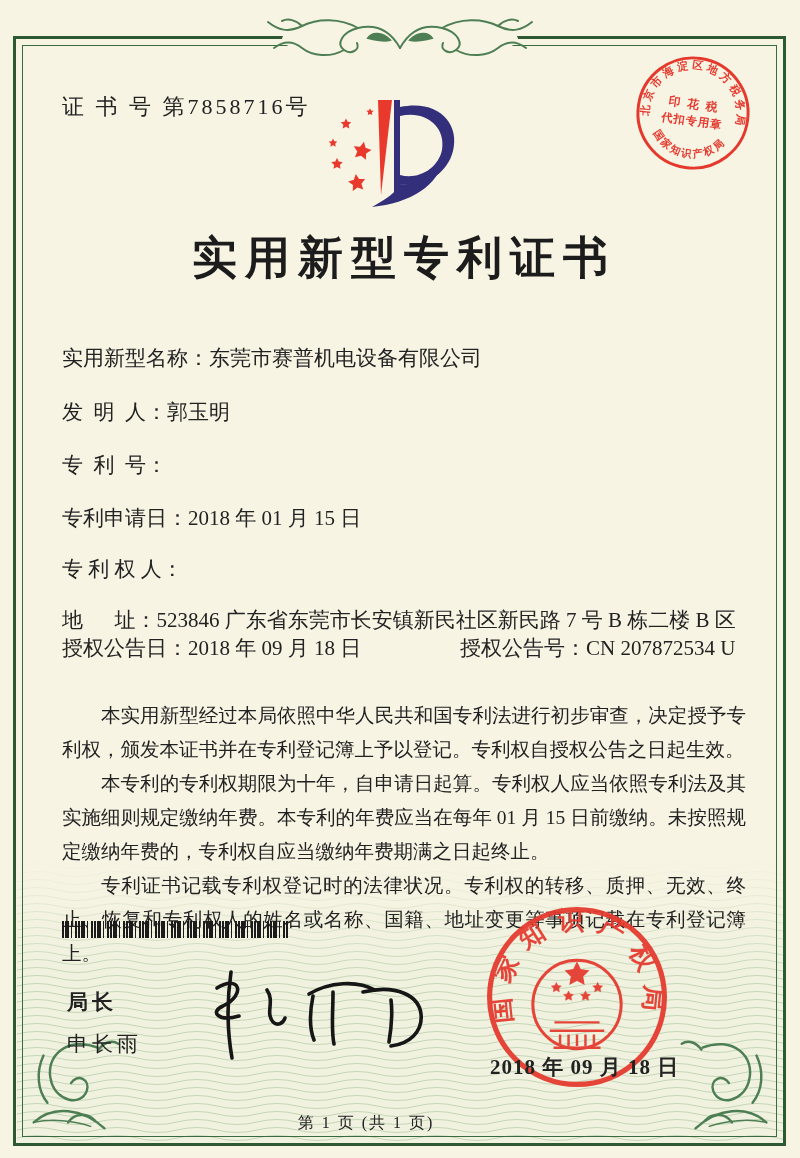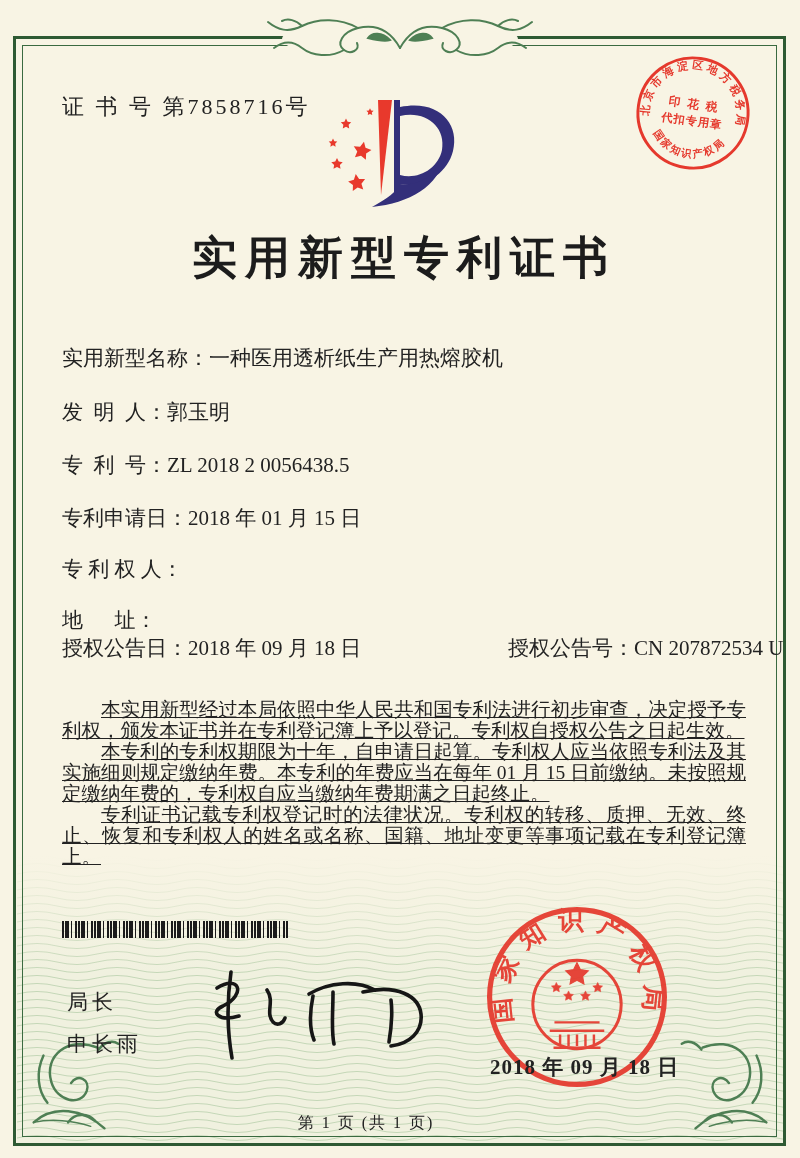--- a/index.html
+++ b/index.html
@@ -13,29 +13,29 @@
   .waves{left:17px;top:845px;width:766px;height:298px;z-index:0;}
   .wave-fade{left:17px;top:845px;width:766px;height:130px;z-index:1;
      background:linear-gradient(#f8f4e4 8%,rgba(248,244,228,0));}
   .content{z-index:5;}
   .cert-number{left:62px;top:92px;font-size:22px;letter-spacing:3px;z-index:5;}
   .title{left:4px;top:228px;width:800px;text-align:center;font-size:45px;font-weight:700;
          letter-spacing:8px;z-index:5;color:#1c1c1c;}
   .row{left:62px;width:690px;display:flex;font-size:21px;line-height:27px;z-index:5;}
   .lbl{white-space:pre;flex:none;font-family:Liberation Serif, serif;}
   .val{flex:1;}
-  .grant-pair2{position:absolute;left:398px;top:0;display:flex;white-space:nowrap;margin-left:48px;}
-  .paras{left:62px;top:699px;width:684px;font-size:19.5px;line-height:21px;
-         text-align:justify;z-index:5;text-decoration:underline;}
+  .grant-pair2{position:absolute;left:398px;top:0;display:flex;white-space:nowrap;}
+  .paras{left:62px;top:699px;width:684px;font-size:19.5px;line-height:34px;
+         text-align:justify;z-index:5;}
   .paras p{margin:0;text-indent:2em;}
   .barcode{left:62px;top:921px;width:226px;height:17px;z-index:5;
      background:repeating-linear-gradient(90deg,
        #1b1b1b 0 2px,transparent 2px 3px,#1b1b1b 3px 7px,transparent 7px 9px,
        #1b1b1b 9px 10px,transparent 10px 13px,#1b1b1b 13px 15px,transparent 15px 16px);}
-  .officer-title{left:67px;top:988px;font-size:21px;letter-spacing:4px;z-index:5;}
+  .officer-title{left:67px;top:988px;font-size:21px;letter-spacing:4px;z-index:5;font-weight:bold;}
   .officer-name{left:67px;top:1022px;font-size:21px;letter-spacing:4px;z-index:5;margin-top:8px;}
   .seal-date{left:490px;top:1053px;font-size:21px;font-weight:600;z-index:6;letter-spacing:1px;}
   .footer{left:0;top:1113px;width:732px;text-align:center;font-size:16px;z-index:5;letter-spacing:2px;}
   .tax-stamp{left:634px;top:54px;width:118px;height:118px;z-index:6;transform:rotate(8deg);}
   .logo{left:300px;top:95px;width:200px;height:140px;z-index:5;}
   .signature{left:205px;top:960px;width:230px;height:105px;z-index:6;}
   .main-seal{left:483px;top:903px;width:188px;height:188px;z-index:5;opacity:.93;}
   .orn-top{left:258px;top:8px;width:284px;height:62px;z-index:3;}
   .orn-bl{left:14px;top:1028px;width:118px;height:118px;z-index:3;}
   .orn-br{left:668px;top:1028px;width:118px;height:118px;z-index:3;transform:scaleX(-1);}
@@ -162,39 +162,39 @@
     <polygon points="94,5 100,5 100,96 94,98"></polygon>
     <path d="M100,12 C138,4 160,28 153,56 C147,80 122,94 100,89 L100,80 C118,85 138,74 142,55 C146,32 126,15 100,21 Z"></path>
     <path d="M146,60 C138,92 110,108 72,112 C88,103 96,97 100,89 C120,92 138,78 146,60 Z"></path>
   </g>
 </svg>
 
 <div class="abs title">实用新型专利证书</div>
 
 <div class="abs row" style="top:345px">
   <span class="lbl">实用新型名称：</span>
-  <span class="val">一种医用透析纸生产用热熔胶机</span>
+  <span class="val">东莞市赛普机电设备有限公司</span>
 </div>
 <div class="abs row" style="top:399px">
   <span class="lbl">发  明  人：</span>
   <span class="val">郭玉明</span>
 </div>
 <div class="abs row" style="top:452px">
   <span class="lbl">专  利  号：</span>
-  <span class="val">ZL 2018 2 0056438.5</span>
 </div>
 <div class="abs row" style="top:505px">
   <span class="lbl">专利申请日：</span>
   <span class="val">2018 年 01 月 15 日</span>
 </div>
 <div class="abs row" style="top:556px">
   <span class="lbl">专 利 权 人：</span>
 </div>
 <div class="abs row" style="top:607px">
   <span class="lbl">地      址：</span>
+  <span class="val">523846 广东省东莞市长安镇新民社区新民路 7 号 B 栋二楼 B 区</span>
 </div>
 <div class="abs row" style="top:635px;position:absolute">
   <span class="lbl">授权公告日：</span>
   <span>2018 年 09 月 18 日</span>
   <span class="grant-pair2">
     <span class="lbl">授权公告号：</span>
     <span>CN 207872534 U</span>
   </span>
 </div>
 

